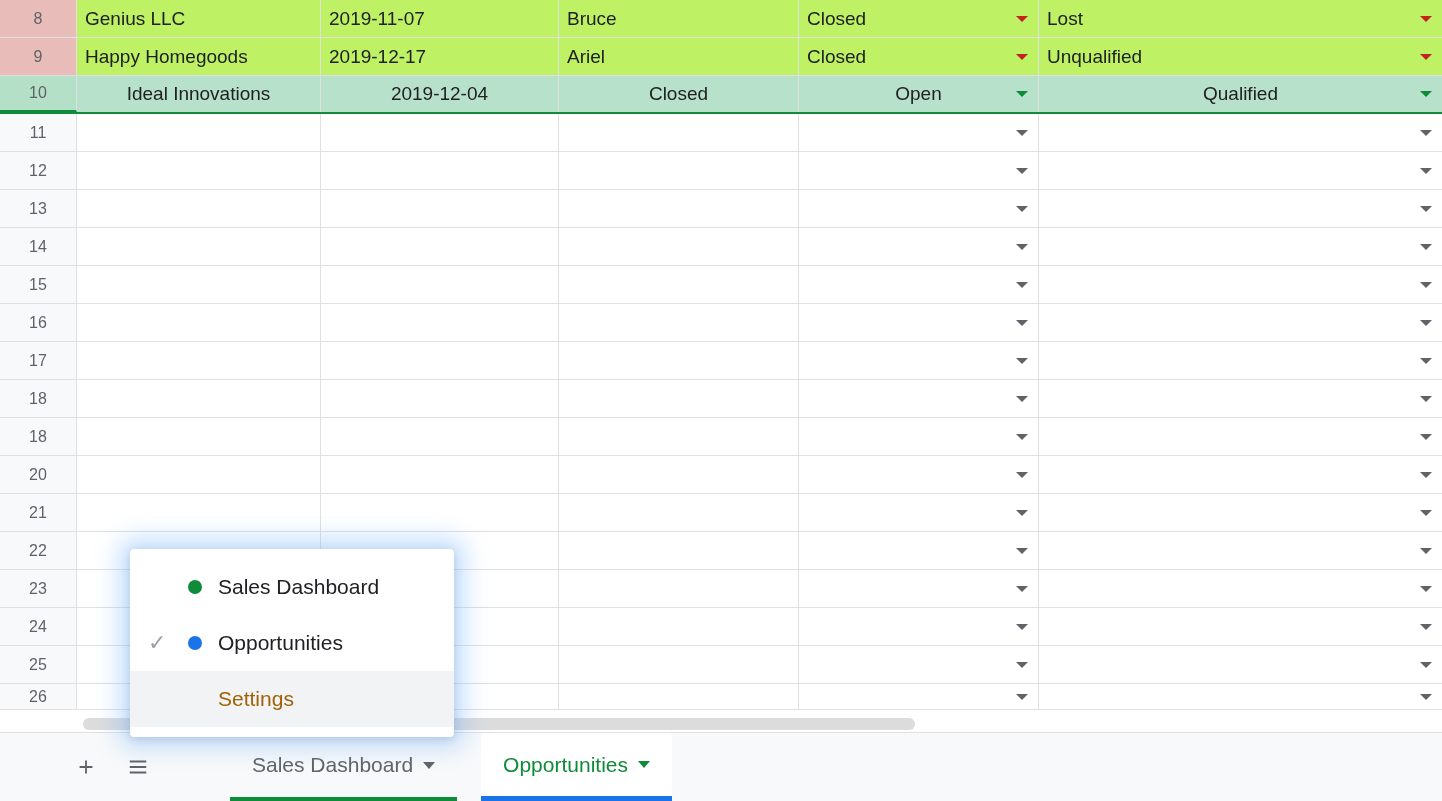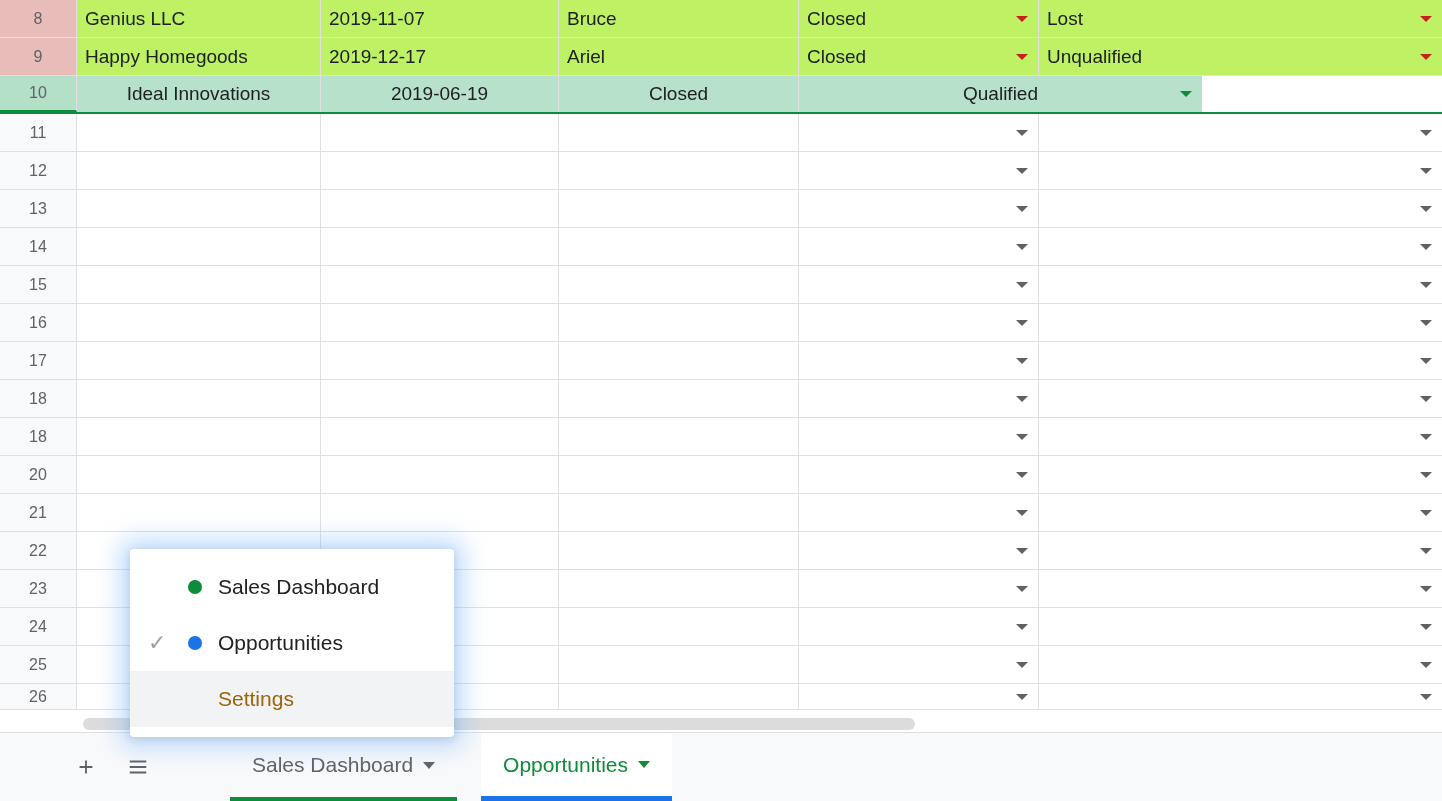--- a/index.html
+++ b/index.html
@@ -182,24 +182,28 @@
         <span>Unqualified</span>
         <span class="dd-caret"></span>
       </div>
     </div>
     <div class="row green">
       <div class="row-hdr green">10</div>
       <div class="cell c-a">
         <span>Ideal Innovations</span>
       </div>
       <div class="cell c-b">
-        <span>2019-06-19</span>
+        <span>2019-12-04</span>
       </div>
       <div class="cell c-c">
         <span>Closed</span>
+      </div>
+      <div class="cell c-d">
+        <span>Open</span>
+        <span class="dd-caret"></span>
       </div>
       <div class="cell c-e">
         <span>Qualified</span>
         <span class="dd-caret"></span>
       </div>
     </div>
     <div class="row">
       <div class="row-hdr">11</div>
       <div class="cell c-a"></div>
       <div class="cell c-b"></div>

